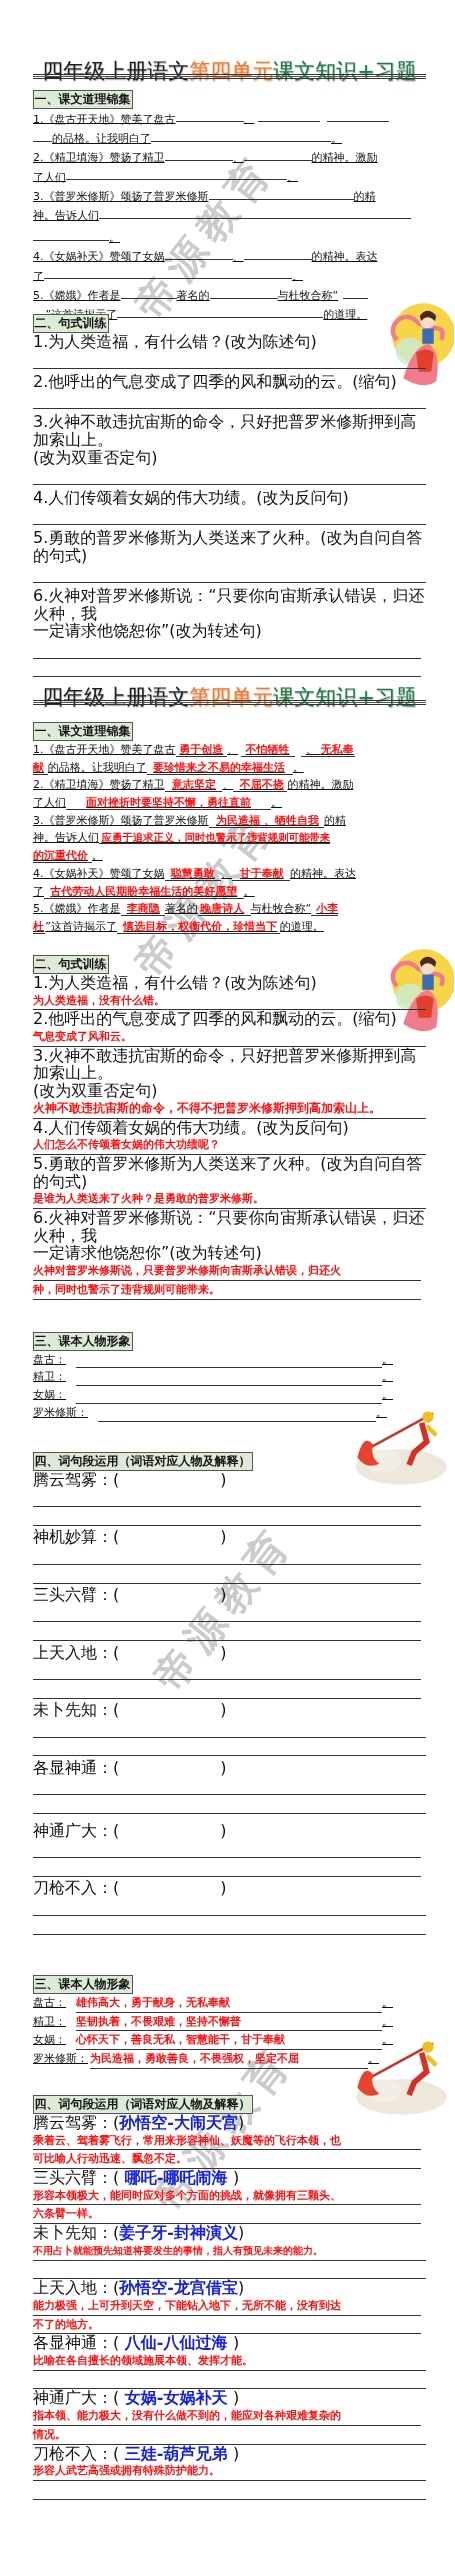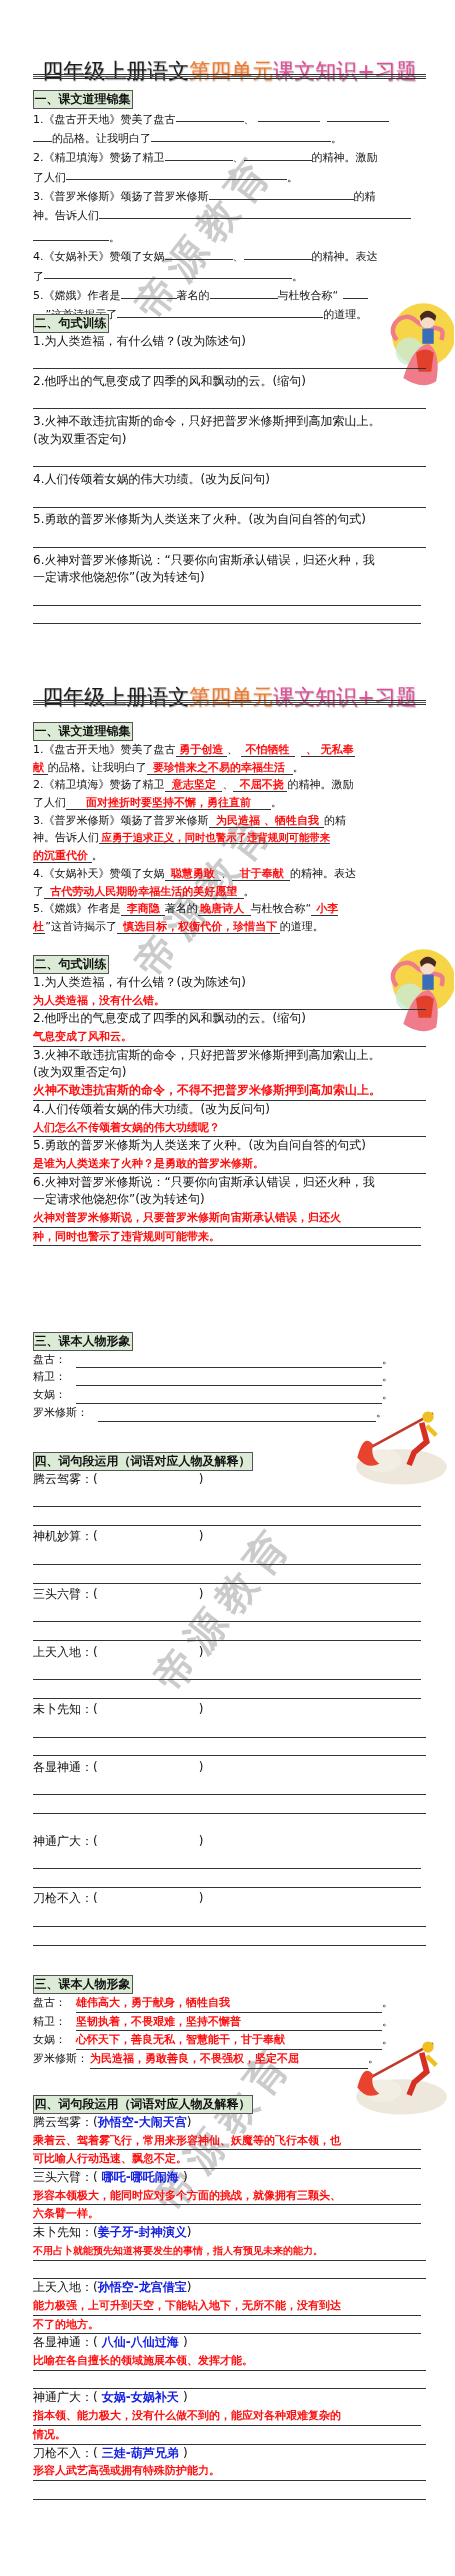--- a/index.html
+++ b/index.html
@@ -5,29 +5,29 @@
   html, body { margin:0; padding:0; background:#ffffff; }
   body { width:455px; height:2576px; position:relative; overflow:hidden;
          font-family:"DejaVu Sans","Liberation Sans",sans-serif; color:#111; }
   .page { position:absolute; left:0; width:455px; }
   .content { position:absolute; left:33px; width:393px; }
   .title { position:absolute; left:33px; width:393px; text-align:center;
            font-family:"DejaVu Serif","Liberation Serif",serif; font-size:21px; letter-spacing:0px;
            white-space:nowrap; text-shadow:0.6px 0.6px 1.3px #999; }
   .title .t-black { color:#1a1a1a; }
   .title .t-orange { color:#f07a32; text-shadow:0.6px 0.6px 1.9px #c9a07a; }
-  .title .t-blue { color:#ec4899; }
+  .title .t-blue { color:#15803d; }
   .rule { position:absolute; left:33px; width:393px; height:5px;
           border-top:1.9px solid #333; border-bottom:1.9px solid #333; box-sizing:border-box; }
   .rule::after { content:""; position:absolute; left:0; right:0; top:0.6px; height:0.6px; background:#555; }
   .sec-head { display:inline-block; background:#dcebd6; border:0.6px solid #555;
               font-family:"DejaVu Serif","Liberation Serif",serif; font-weight:bold;
               font-size:12px; padding:1.3px 1.9px 0.6px 0.6px; line-height:15px; color:#111; }
-  .line { font-size:11px; line-height:17.7px; white-space:nowrap; position:relative; }
-  .q { font-size:12px; line-height:17.7px; }
+  .line { font-size:11px; line-height:17.7px; white-space:nowrap; position:relative;text-decoration:underline; }
+  .q { font-size:16px; line-height:17.7px; }
   .blank { display:inline-block; border-bottom:0.9px solid #333; height:12.6px; vertical-align:baseline; text-align:center; }
   .ans { color:#ff1010; font-weight:bold; font-family:"DejaVu Serif","Liberation Serif",serif; }
   .ans-u { color:#ff1010; font-weight:bold; font-family:"DejaVu Serif","Liberation Serif",serif;
            border-bottom:0.9px solid #333; }
   .blue { color:#1520e0; font-weight:bold; }
   .hr { height:0; border-top:0.9px solid #333; width:393px; }
   .ans-line { color:#ff1010; font-weight:bold; font-family:"DejaVu Serif","Liberation Serif",serif;
               font-size:11px; line-height:17.7px; border-bottom:1.3px solid #333; white-space:nowrap; }
   .gap { height:17.7px; }
   .watermark { position:absolute; font-size:40px; color:rgba(140,140,140,0.45);
@@ -256,21 +256,21 @@
         <div class="gap"></div>
           <div class="hr"></div>
       </div>
       <div style="margin-top:2.5px">
         <div class="q"><span>各显神通：(</span><span style="display:inline-block;width:101px"></span><span>)</span></div>
         <div class="gap"></div>
           <div class="hr"></div>
         <div class="gap"></div>
           <div class="hr"></div>
       </div>
-      <div style="margin-top:19px">
+      <div style="margin-top:8px">
         <div class="q"><span>神通广大：(</span><span style="display:inline-block;width:101px"></span><span>)</span></div>
         <div class="gap"></div>
           <div class="hr" style="width:388px"></div>
         <div class="gap"></div>
           <div class="hr" style="width:388px"></div>
       </div>
       <div style="margin-top:2.5px">
         <div class="q"><span>刀枪不入：(</span><span style="display:inline-block;width:101px"></span><span>)</span></div>
         <div class="gap"></div>
           <div class="hr"></div>
@@ -291,21 +291,21 @@
       <line x1="20" y1="70" x2="130" y2="10" stroke="#c0392b" stroke-width="4"></line>
       <path d="M10 80 Q20 40 35 60 Q30 80 45 90 Q25 100 10 80 Z" fill="#e8432e"></path>
       <circle cx="122" cy="16" r="9" fill="#f0c020"></circle>
       <path d="M112 25 L120 55 L100 72 L92 92" stroke="#d62f24" stroke-width="9" fill="none"></path>
       <path d="M120 30 L135 45" stroke="#f0c020" stroke-width="7"></path>
     </svg>
   </div>
 
   <div class="content" style="top:0px;">
     <div class="sec-head">三、课本人物形象</div>
-    <div class="line"><span>盘古：</span><span class="ans-u" style="display:inline-block;width:306px;margin-left:10px">雄伟高大，勇于献身，牺牲自我</span><span>。</span></div>
+    <div class="line"><span>盘古：</span><span class="ans-u" style="display:inline-block;width:306px;margin-left:10px">雄伟高大，勇于献身，无私奉献</span><span>。</span></div>
     <div class="line"><span>精卫：</span><span class="ans-u" style="display:inline-block;width:306px;margin-left:10px">坚韧执着，不畏艰难，坚持不懈普</span><span>。</span></div>
     <div class="line"><span>女娲：</span><span class="ans-u" style="display:inline-block;width:306px;margin-left:10px">心怀天下，善良无私，智慧能干，甘于奉献</span><span>。</span></div>
     <div class="line"><span>罗米修斯：</span><span class="ans-u" style="display:inline-block;width:278px;margin-left:2px">为民造福，勇敢善良，不畏强权，坚定不屈</span><span>。</span></div>
   </div>
 
   <div class="content" style="top:120px;">
     <div class="sec-head">四、词句段运用（词语对应人物及解释）</div>
 
     <div>
       <div class="q"><span>腾云驾雾：(</span><span class="blue">孙悟空-大闹天宫</span><span>)</span></div>

